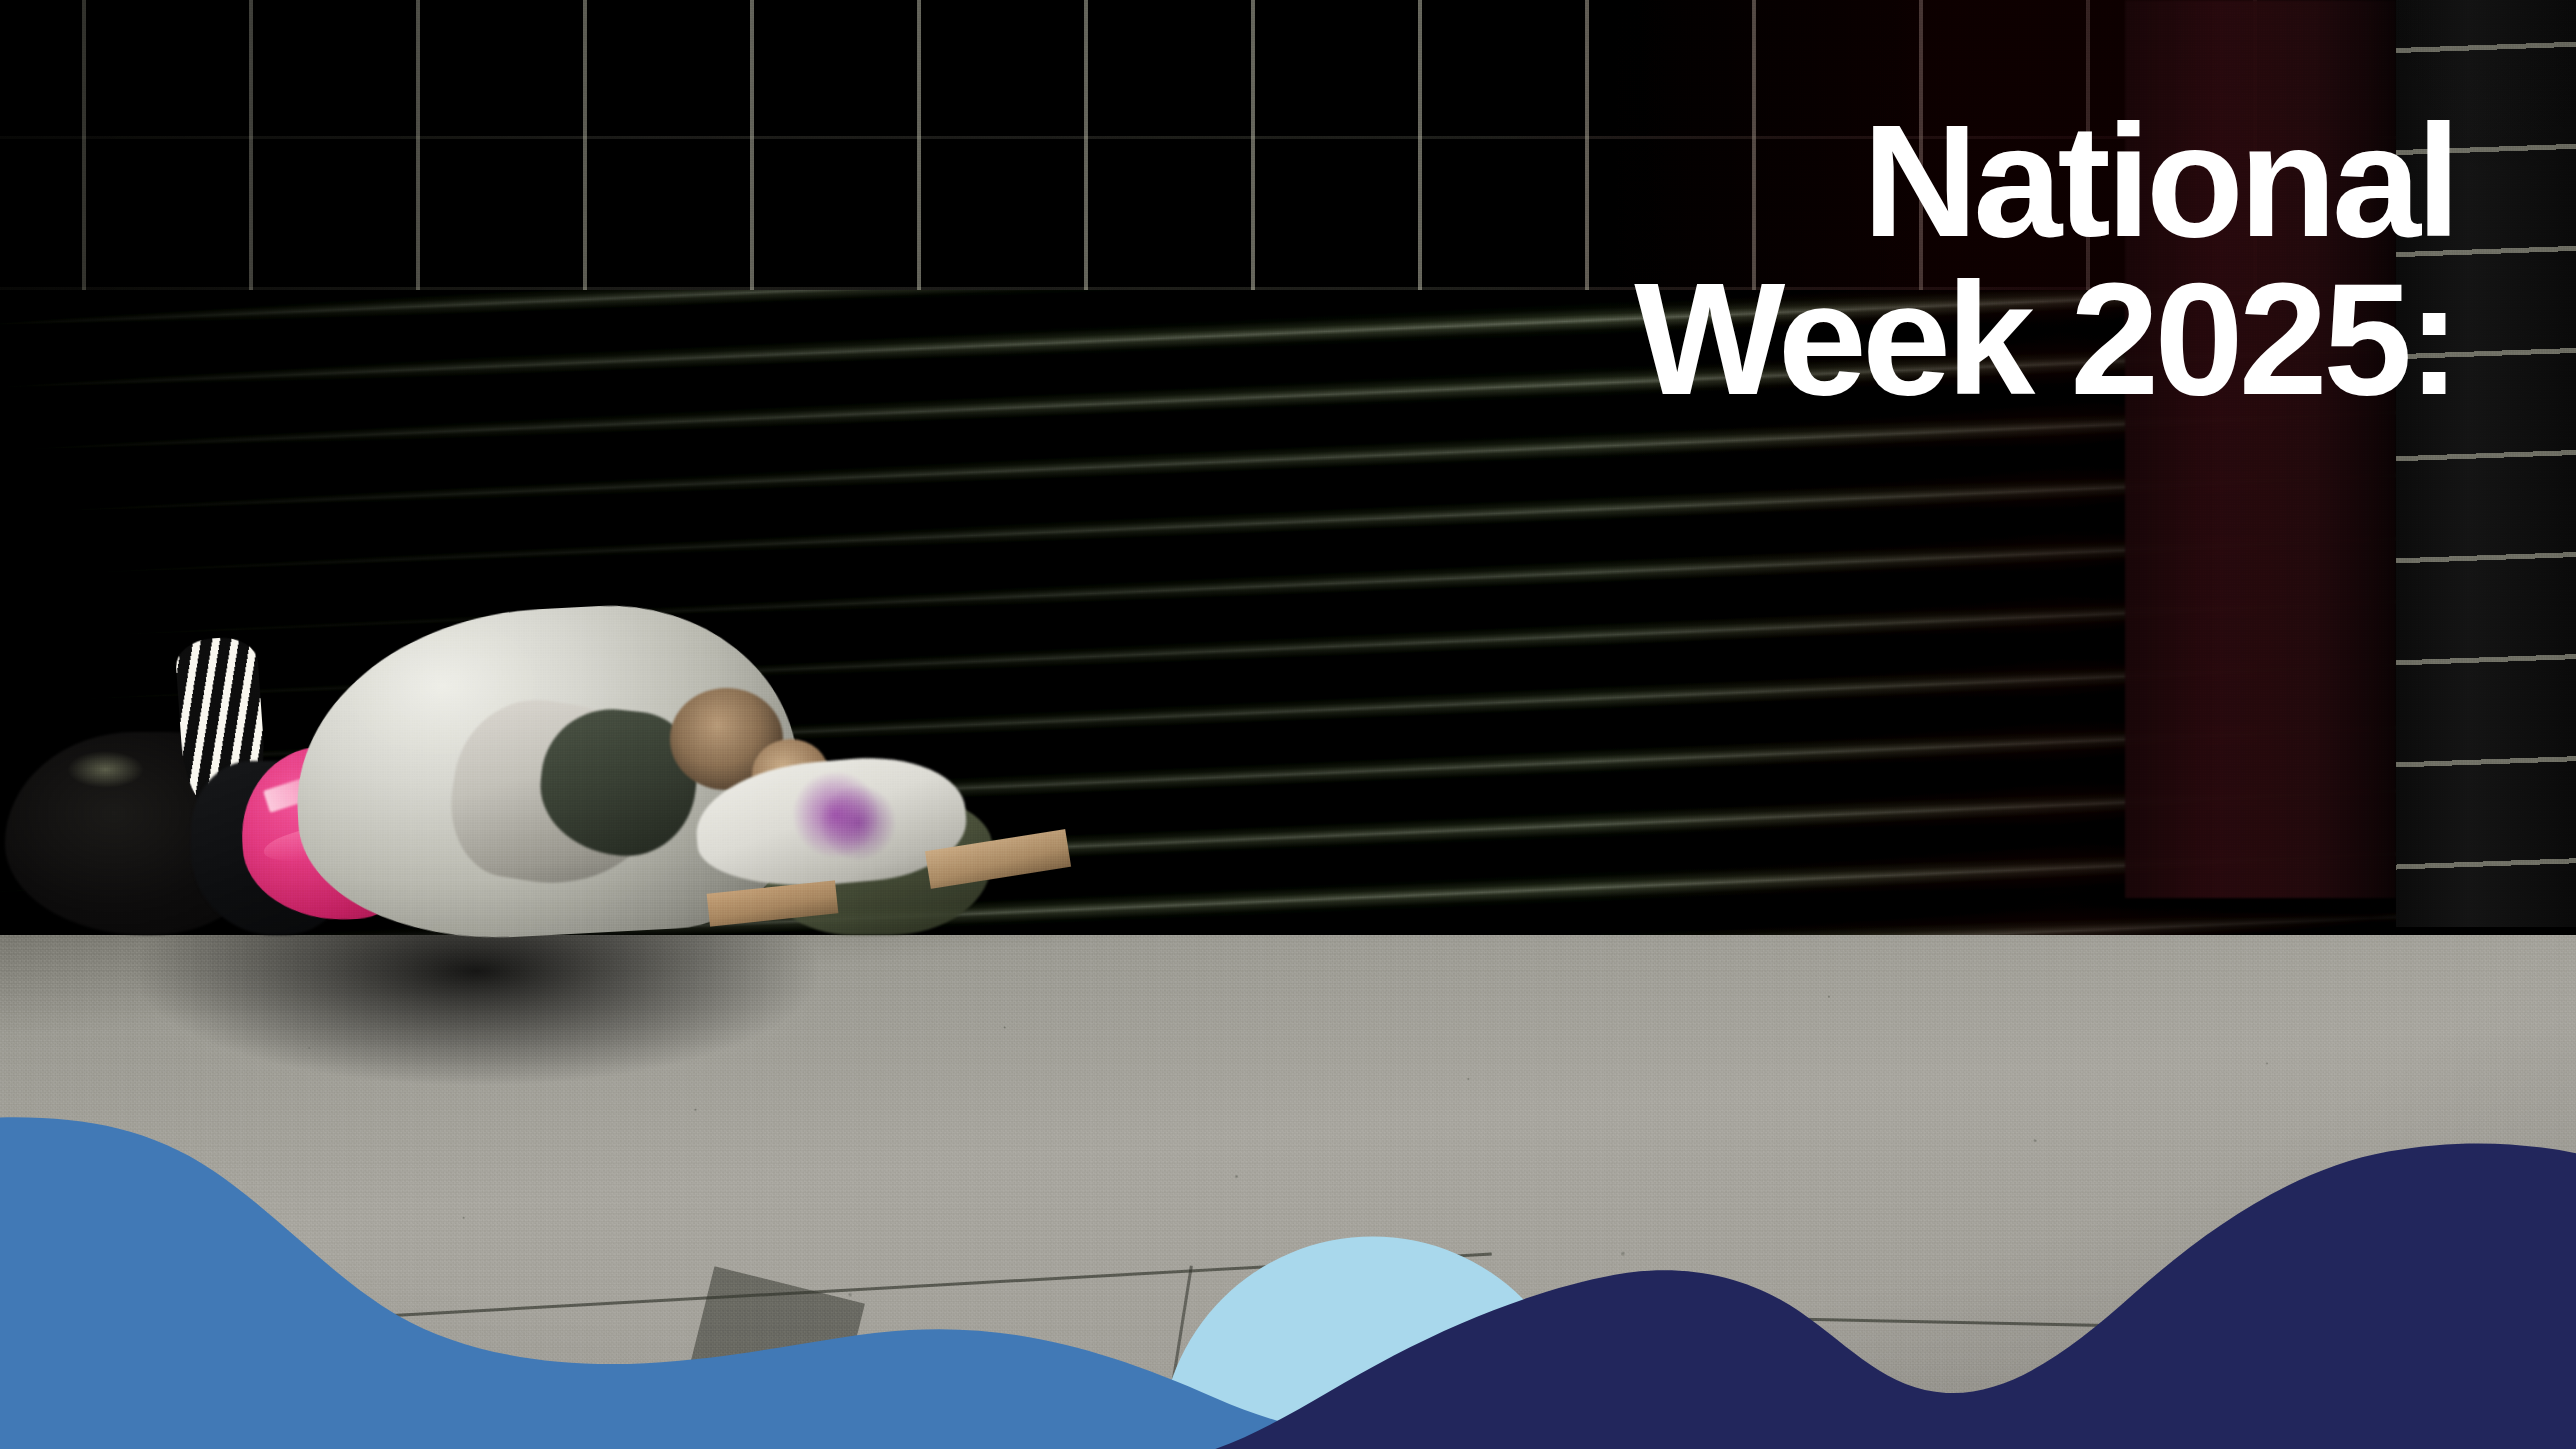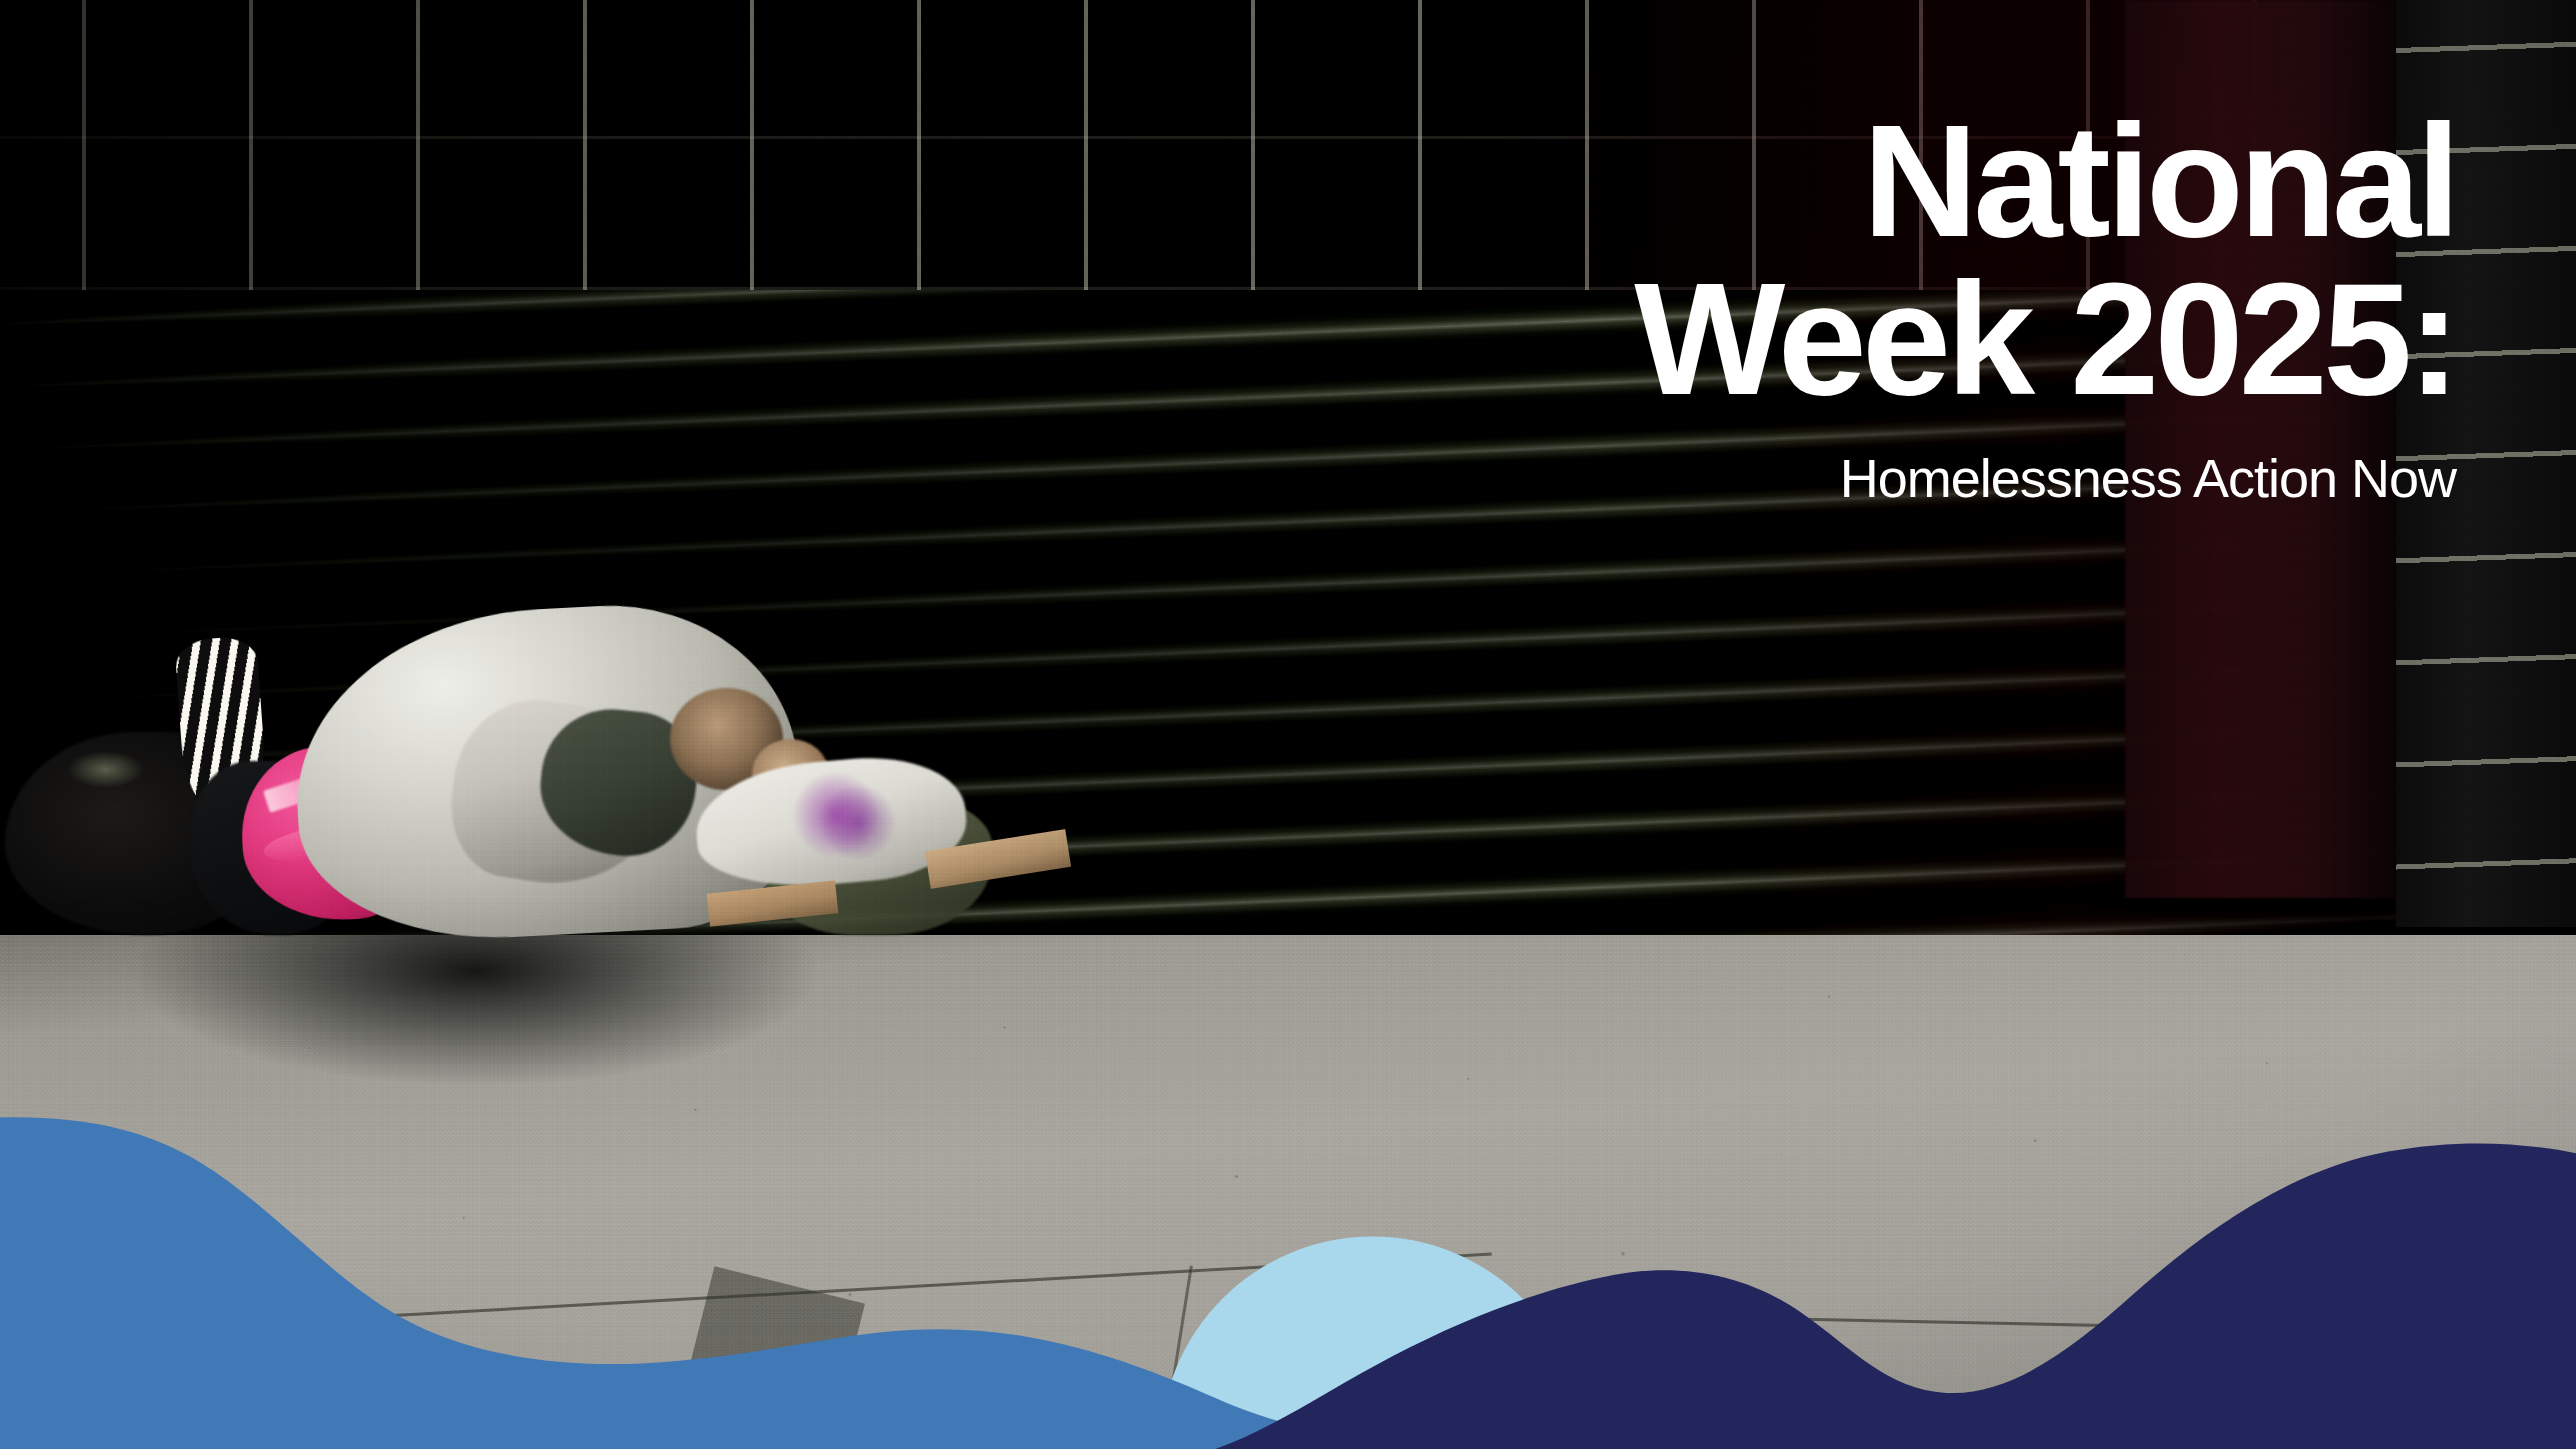--- a/index.html
+++ b/index.html
@@ -329,21 +329,20 @@
 
     <div class="photo-grain"></div>
     <div class="vignette"></div>
   </div>
 
   <div class="text-block">
     <h1 class="headline">
       <span class="ln">National</span>
       <span class="ln">Week 2025:</span>
     </h1>
-    <p class="subhead">Homelessness Action Now</p>
   </div>
 
   <div class="waves">
     <svg viewBox="0 0 3031 440" preserveAspectRatio="none">
 
       <path fill="#A9D8EC" d="M1365,440 A250,250 0 0 1 1865,440 Z"></path>
 
       <path fill="#4179B6" d="M0,50 C95,48 175,62 250,112
                C330,166 390,238 470,284
                C540,324 640,345 760,339

